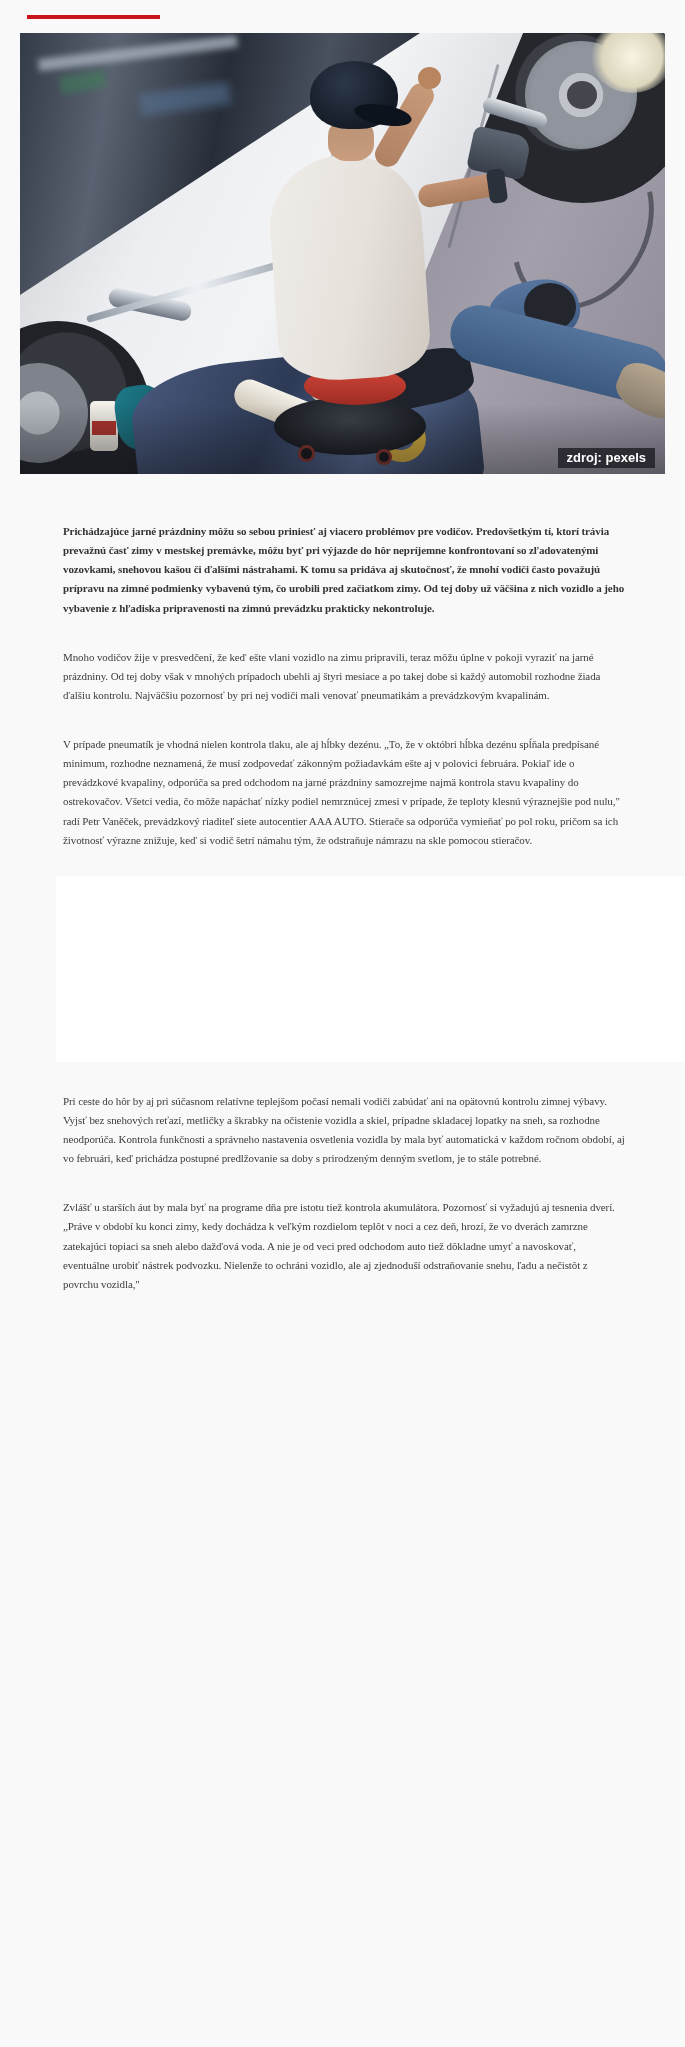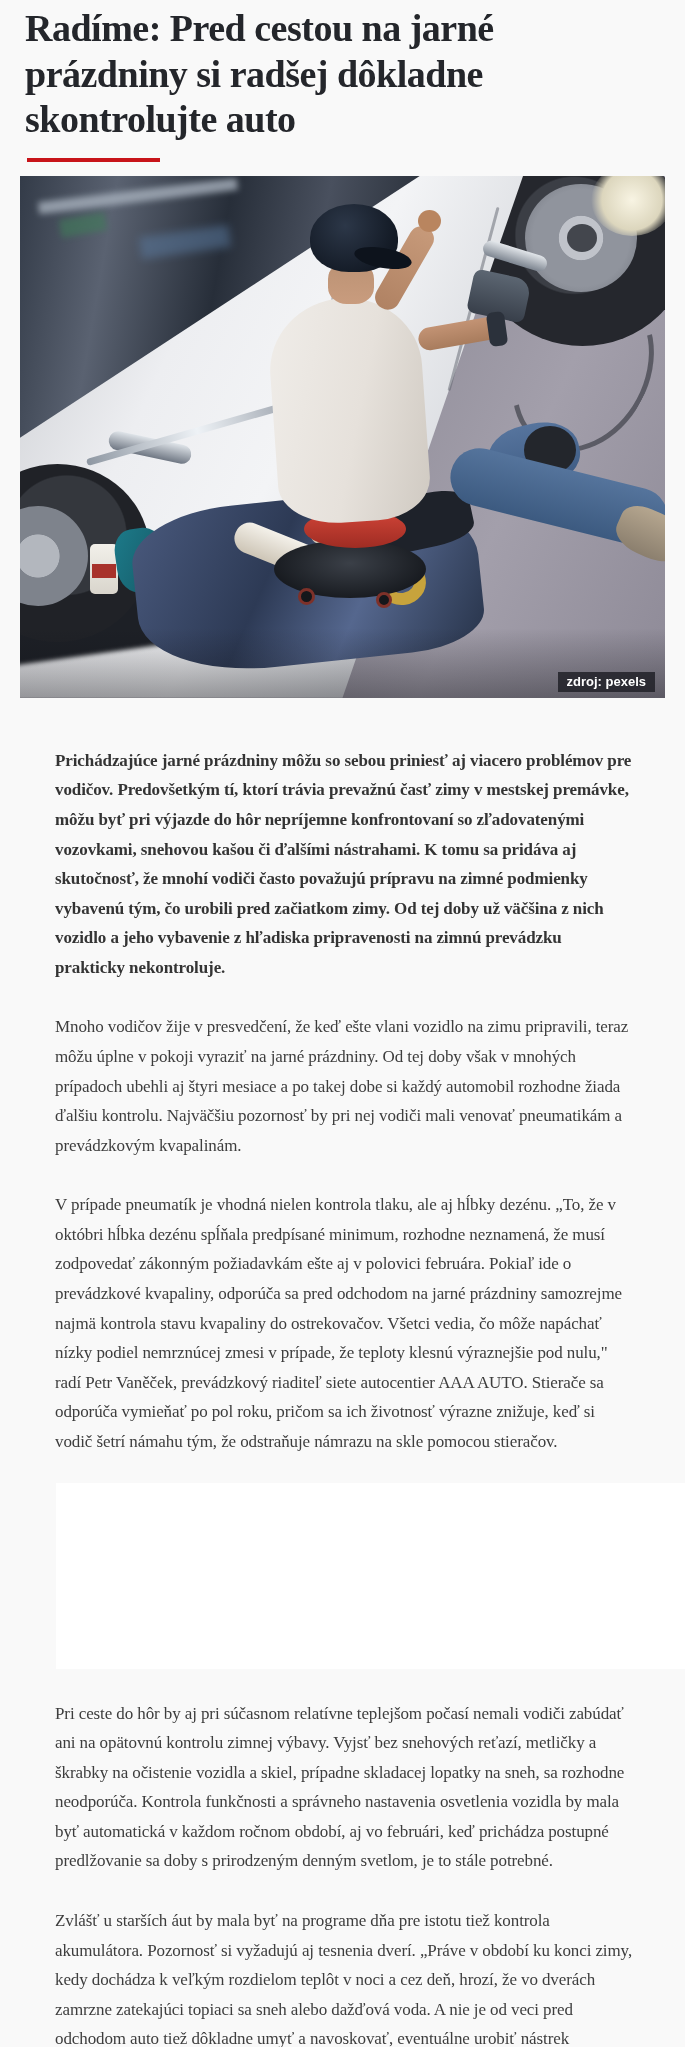--- a/index.html
+++ b/index.html
@@ -14,21 +14,21 @@
   }
   
   h1.title{
     margin:6px 38px 0 25px;
     font-family:"Liberation Serif",serif;font-weight:700;
     font-size:38px;line-height:1.2;letter-spacing:-.5px;color:var(--title-color);
   }
   .rule{width:133px;height:4px;background:var(--accent-red);margin:15px 0 0 27px}
   
   .photo{
-    position:relative;margin:14px 20px 0;height:522px;overflow:hidden;
+    position:relative;margin:14px 20px 0;height:441px;overflow:hidden;
     background:linear-gradient(115deg,#9b98a3 0%,#8f8c98 45%,#a39fab 72%,#8e8a97 100%);
     padding-left:32px;
   }
   .photo div{position:absolute}
   .ph-car{left:0;top:0;width:100%;height:100%;
     background:linear-gradient(115deg,#c7c9ce 0%,#edeef1 26%,#f3f4f6 44%,#dddfe3 62%,#cbced4 82%);
     clip-path:polygon(0 0,78% 0,50% 100%,0 100%);}
   .ph-window{left:0;top:0;width:400px;height:262px;
     background:linear-gradient(100deg,#333b48 0%,#5a6271 22%,#272e39 48%,#49505e 70%,#20262f 100%);
     clip-path:polygon(0 0,100% 0,58% 42%,0 100%);}
@@ -100,31 +100,30 @@
   .ph-brim{left:334px;top:72px;width:58px;height:20px;border-radius:50%;transform:rotate(10deg);background:#0d131c}
   .ph-vignette{left:0;bottom:0;width:100%;height:70px;
     background:linear-gradient(rgba(15,15,20,0),rgba(15,15,20,.4))}
   .caption{
     position:absolute;right:10px;bottom:6px;padding:1px 9px 2px;
     background:var(--caption-bg);color:var(--caption-text);
     font-family:"Liberation Sans",sans-serif;font-weight:700;font-size:13px;line-height:17px;
   }
   
   .content{padding:0 52px 0 55px}
-  .content p{margin:30px 0 0;font-size:17px;line-height:1.74;color:var(--text-color);letter-spacing:-.1px}
+  .content p{margin:30px 8px 0;font-size:11px;line-height:1.74;color:var(--text-color);letter-spacing:-.1px}
   .content p.p-bold{margin-top:48px;font-weight:700;color:#343434}
   .quote-italic{}
   .ad-box{margin:26px -52px 0 1px;height:186px;background:var(--ad-bg)}
 </style>
 </head>
 <body>
 
 <article>
 
-  <h1 class="title">Radíme: Pred cestou na jarné prázdniny si radšej dôkladne skontrolujte auto</h1>
 
   <div class="rule"></div>
 
   <figure class="photo" style="margin:14px 20px 0">
     <div class="ph-tire"></div>
     <div class="ph-alloy"></div>
     <div class="ph-hub"></div>
     <div class="ph-glare"></div>
     <div class="ph-cable"></div>
     <div class="ph-car"></div>

